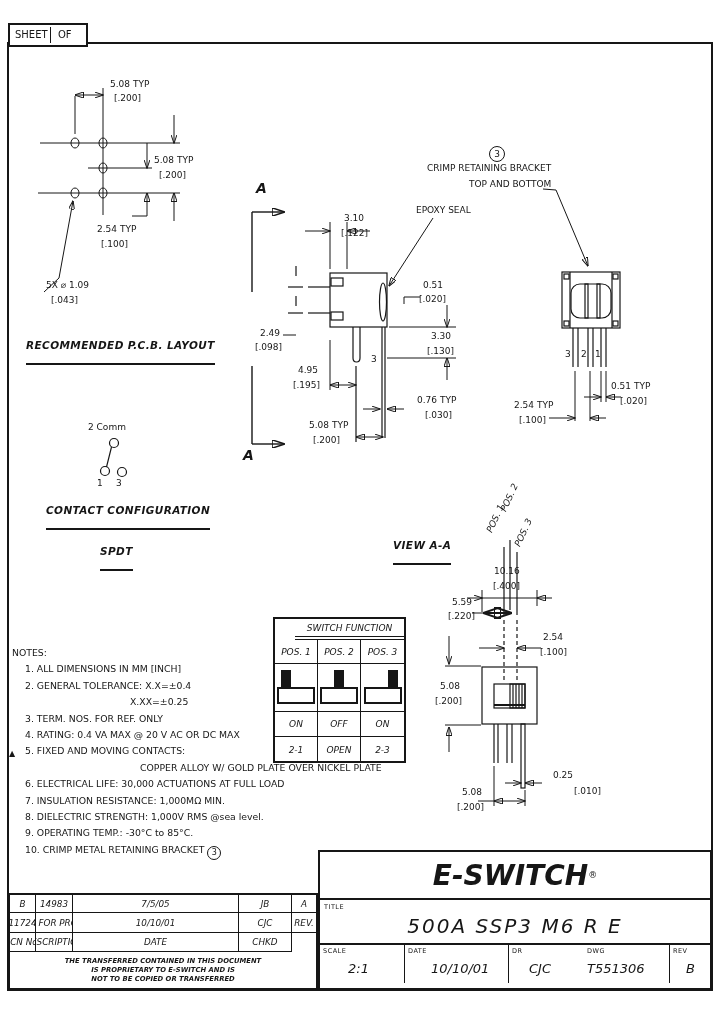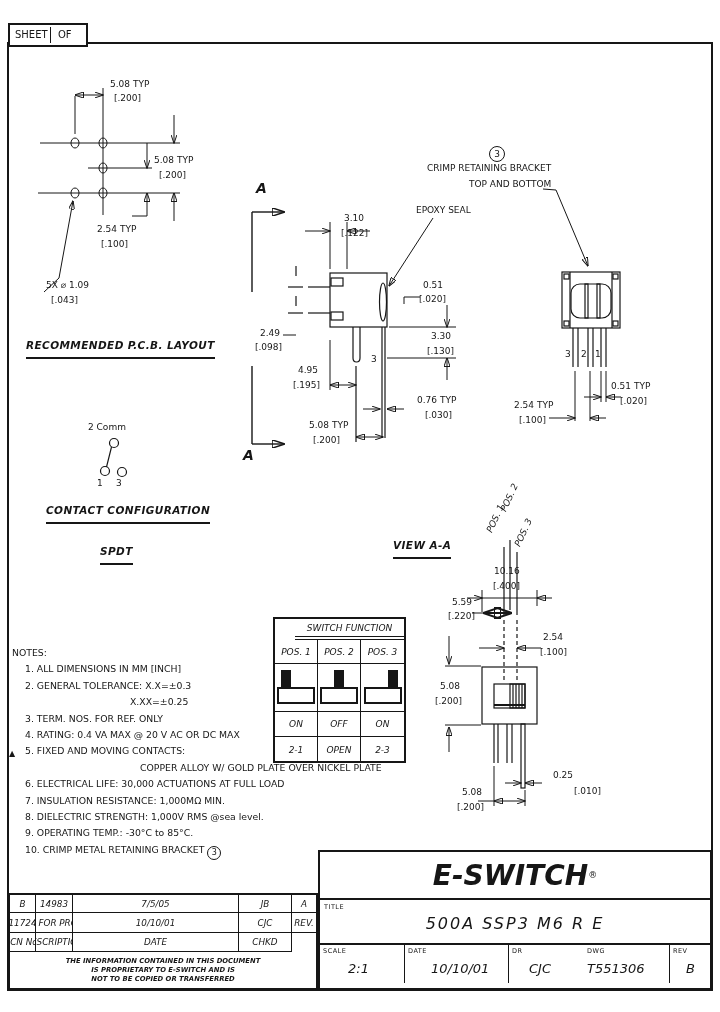--- a/index.html
+++ b/index.html
@@ -6,21 +6,21 @@
   .sheet{position:relative;width:720px;height:1012px;background:#ffffff;
          font-family:"DejaVu Sans", sans-serif;color:#161616;overflow:hidden;}
   svg{position:absolute;left:0;top:0;}
   svg line, svg path, svg rect, svg ellipse, svg circle{stroke:#161616;fill:none;}
   .lbl{position:absolute;font-size:9px;line-height:10px;white-space:nowrap;z-index:3;}
   .lbl.lg{font-size:14px;font-style:italic;font-weight:bold;}
   .lbl.pos{font-size:9px;font-style:italic;transform:rotate(-65deg);transform-origin:0 50%;}
   .lbl.circ{width:14px;height:14px;border:1.3px solid #161616;border-radius:50%;
             text-align:center;line-height:14px;font-size:9px;}
   .heading{position:absolute;font-style:italic;font-size:10.5px;font-weight:bold;
-           letter-spacing:.4px;border-bottom:2px solid #161616;padding-bottom:6px;
+           letter-spacing:.4px;border-bottom:2px solid #161616;padding-bottom:12px;
            white-space:nowrap;z-index:3;}
   
   .sheetbox{position:absolute;left:8px;top:23px;width:76px;height:20px;border:2px solid #161616;
             background:#fff;z-index:4;font-size:10px;}
   .sheetbox span{position:absolute;top:4px;}
   .sheetbox .t1{left:5px}.sheetbox .t2{left:48px}
   .sheetbox .tick{position:absolute;top:2px;width:1px;height:16px;background:#161616;}
   
   .notes{position:absolute;left:12px;top:645px;font-size:9.3px;z-index:3;}
   .notes .title{line-height:16.4px;}
@@ -55,21 +55,21 @@
   .prop{height:36px;display:flex;flex-direction:column;align-items:center;justify-content:center;
         font-size:6.8px;font-weight:bold;line-height:9px;text-align:center;}
   
   .tb{position:absolute;left:318px;top:850px;width:394px;height:140px;border:2px solid #161616;
       box-sizing:border-box;z-index:3;}
   .tb-logo{height:46px;border-bottom:2px solid #161616;display:flex;align-items:center;justify-content:center;}
   .tb-logo .logo{font-size:28px;font-weight:bold;font-style:italic;letter-spacing:0px;}
   .tb-logo sup{font-size:9px;font-style:normal;}
   .tb-title{position:relative;height:43px;border-bottom:2px solid #161616;}
   .tb-title .small{position:absolute;left:4px;top:3px;font-size:6.5px;letter-spacing:.5px;}
-  .tb-title .big{position:absolute;left:0;right:0;top:14px;text-align:center;font-size:16px;
+  .tb-title .big{position:absolute;left:0;right:0;top:14px;text-align:center;font-size:20px;
                  font-style:italic;letter-spacing:2px;}
   .tb-bottom{display:grid;grid-template-columns:85px 104px 161px 1fr;height:38px;}
   .tb-cell{position:relative;border-right:1.4px solid #161616;}
   .tb-cell:last-child{border-right:none;}
   .tb-cell .small{position:absolute;font-size:6.5px;letter-spacing:.5px;top:2px;left:3px;}
   .tb-cell .small.two{left:78px;text-align:center;}
   .tb-cell .val{position:absolute;top:16px;font-size:13px;font-style:italic;}
   .v-scale{left:28px}.v-date{left:26px}.v-dr{left:20px}.v-dwg{left:78px}.v-rev{left:16px}
 </style>
 </head>
@@ -295,21 +295,21 @@
       <div class="lbl" style="left: 462px; top: 787px;">5.08</div>
       <div class="lbl" style="left: 457px; top: 802px;">[.200]</div>
       <div class="lbl" style="left: 553px; top: 770px;">0.25</div>
       <div class="lbl" style="left: 543px; top: 786px; padding-left: 31px;">[.010]</div>
     </div>
 
   <div class="notes">
     <div class="title">NOTES:</div>
     <div>
         <div class="note-line ind1">1. ALL DIMENSIONS IN MM [INCH]</div>
-        <div class="note-line ind1">2. GENERAL TOLERANCE: X.X=±0.3</div>
+        <div class="note-line ind1">2. GENERAL TOLERANCE: X.X=±0.4</div>
         <div class="note-line ind2">X.XX=±0.25</div>
         <div class="note-line ind1">3. TERM. NOS. FOR REF. ONLY</div>
         <div class="note-line ind1">4. RATING: 0.4 VA MAX @ 20 V AC OR DC MAX</div>
         <div class="note-line ind1"><span class="note-marker">▲</span>5. FIXED AND MOVING CONTACTS:</div>
         <div class="note-line ind3">COPPER ALLOY W/ GOLD PLATE OVER NICKEL PLATE</div>
         <div class="note-line ind1">6. ELECTRICAL LIFE: 30,000 ACTUATIONS AT FULL LOAD</div>
         <div class="note-line ind1">7. INSULATION RESISTANCE: 1,000MΩ MIN.</div>
         <div class="note-line ind1">8. DIELECTRIC STRENGTH: 1,000V RMS @sea level.</div>
         <div class="note-line ind1">9. OPERATING TEMP.: -30°C to 85°C.</div>
         <div class="note-line ind1">10. CRIMP METAL RETAINING BRACKET<span class="circ-num">3</span></div>
@@ -360,21 +360,21 @@
       <div class="rev-cell">RELEASED FOR PRODUCTION</div>
       <div class="rev-cell">10/10/01</div>
       <div class="rev-cell">CJC</div>
       <div class="rev-cell">REV.</div>
       <div class="rev-cell">ECN No.</div>
       <div class="rev-cell">DESCRIPTION</div>
       <div class="rev-cell">DATE</div>
       <div class="rev-cell">CHKD</div>
     </div>
     <div class="prop">
-      <div>THE INFORMATION CONTAINED IN THIS DOCUMENT</div>
+      <div>THE TRANSFERRED CONTAINED IN THIS DOCUMENT</div>
       <div>IS PROPRIETARY TO E-SWITCH AND IS</div>
       <div>NOT TO BE COPIED OR TRANSFERRED</div>
     </div>
   </div>
 
   <div class="tb">
     <div class="tb-logo">
       <span class="logo">E-SWITCH</span>
         <sup>®</sup>
     </div>

